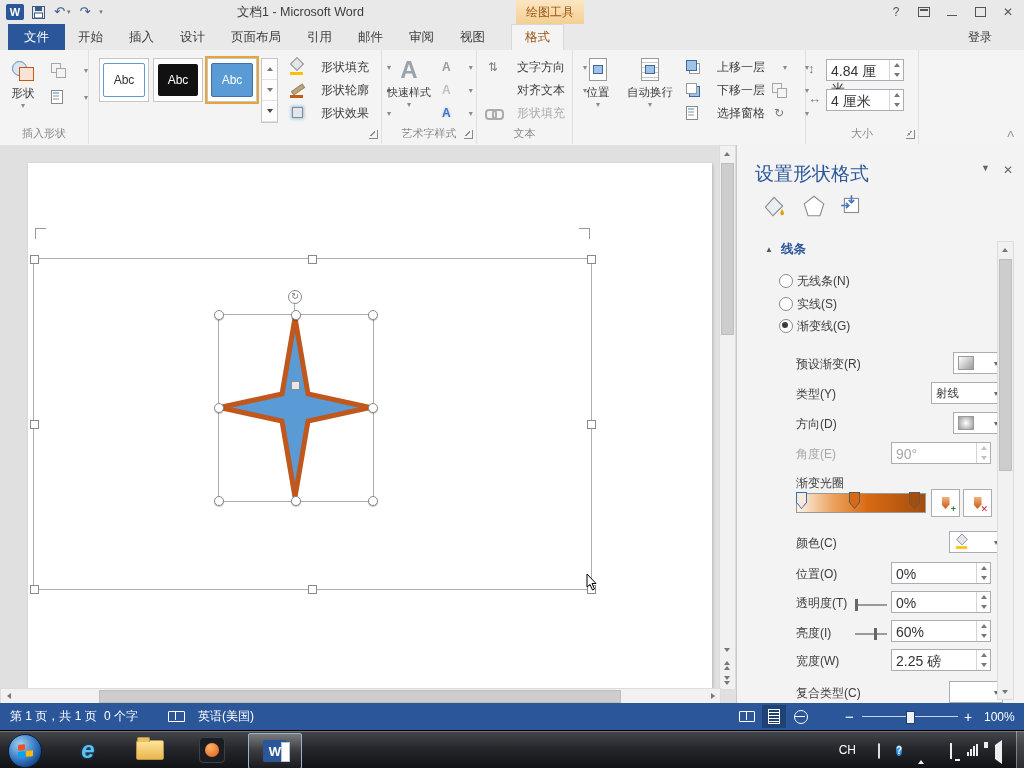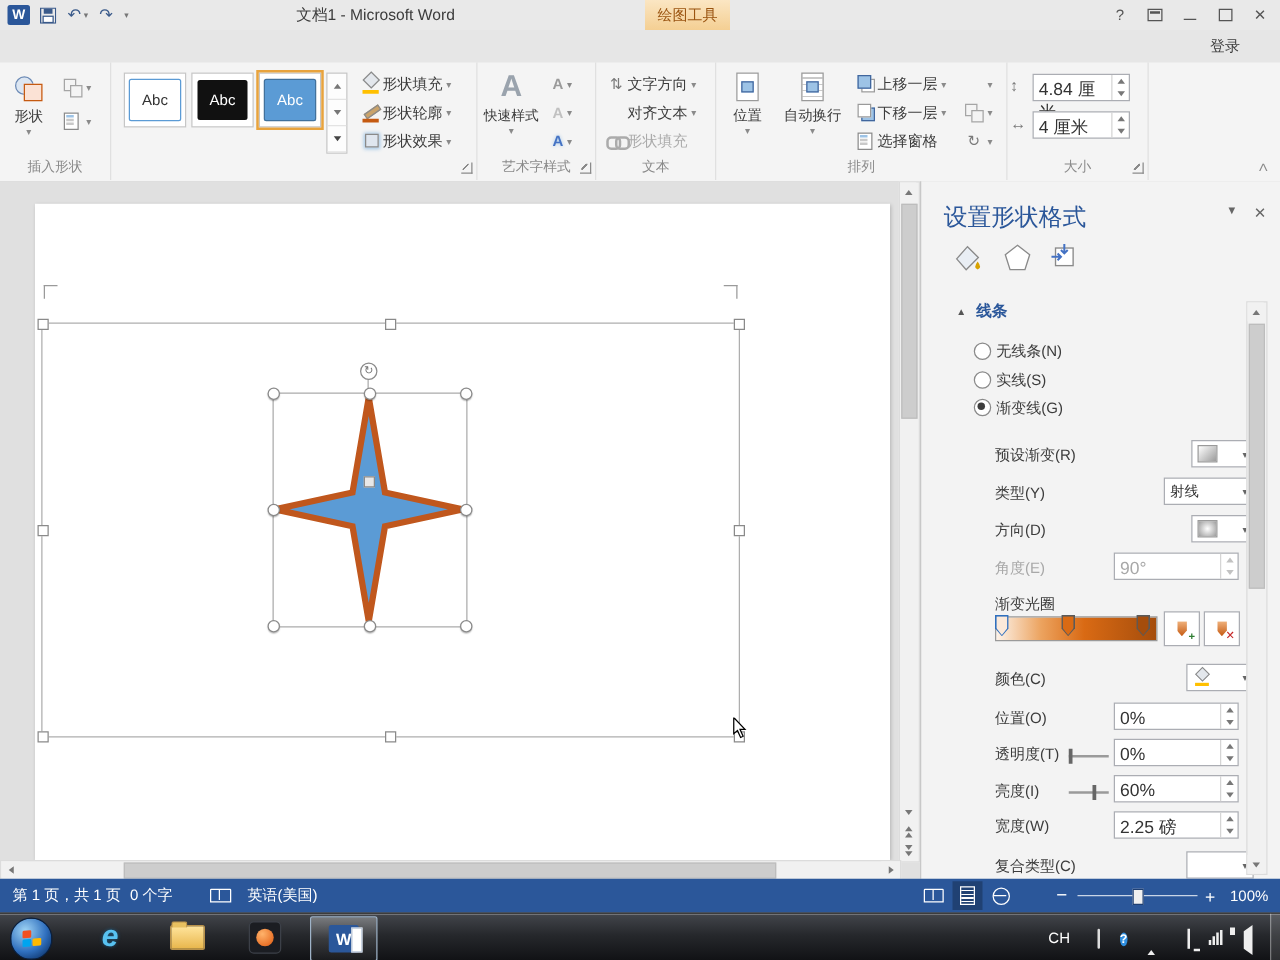--- a/index.html
+++ b/index.html
@@ -29,21 +29,21 @@
   .tab{padding:0 13px;display:flex;align-items:center;color:#3c3c3c}
   .tab.ctx{margin-left:13px;background:#f4f4f4;color:#9a5410;border:1px solid #d8d8d8;border-bottom:0}
   .signin{position:absolute;right:32px;top:24px;height:26px;display:flex;align-items:center;color:#3c3c3c}
 
   
   .ribbon{position:absolute;left:0;top:50px;width:1024px;height:95px;background:#f4f4f4;border-bottom:1px solid #d0d0d0;display:flex}
   .rgroup{position:relative;height:94px;border-right:1px solid #e0e0e0;flex:0 0 auto}
   .glabel{position:absolute;bottom:3px;left:0;right:0;text-align:center;font-size:11px;color:#8a8a8a;white-space:nowrap}
   .launcher{position:absolute;right:3px;bottom:5px;width:8px;height:8px;border-right:1px solid #8a8a8a;border-bottom:1px solid #8a8a8a}
   .launcher::after{content:"";position:absolute;left:1px;top:1px;width:5px;height:5px;background:linear-gradient(135deg,transparent 40%,#8a8a8a 40%,#8a8a8a 60%,transparent 60%)}
-  .rrow{position:absolute;display:flex;align-items:center;gap:1px;height:22px;padding:0 4px;white-space:nowrap;color:#3c3c3c;font-size:12px}
+  .rrow{position:absolute;display:flex;align-items:center;gap:16px;height:22px;padding:0 4px;white-space:nowrap;color:#3c3c3c;font-size:12px}
   .rrow.dis{color:#ababab}
   .dd::after{content:"▾";font-size:8px;color:#8a8a8a;margin-left:2px}
   .bigbtn{position:absolute;display:flex;flex-direction:column;align-items:center;padding-top:3px;gap:2px;color:#3c3c3c;font-size:11.5px}
   .bigbtn .bcar{font-size:8px;color:#8a8a8a;line-height:6px}
 
   
   .ic{width:16px;height:16px;position:relative;flex:0 0 auto;display:inline-block}
   .ic-fill::before{content:"";position:absolute;left:3px;top:0;width:8px;height:8px;border:1px solid #8a8a8a;background:#e3e7ec;transform:rotate(45deg)}
   .ic-fill::after{content:"";position:absolute;left:1px;bottom:0;width:13px;height:3px;background:#ffc000}
   .ic-outline::before{content:"";position:absolute;left:2px;top:5px;width:12px;height:3px;background:#caa36a;border:1px solid #8a8a8a;transform:rotate(-35deg)}
@@ -200,20 +200,32 @@
       <span class="winbtn">
           <span class="ic-min"></span>
         </span>
       <span class="winbtn">
           <span class="ic-restore"></span>
         </span>
       <span class="winbtn">✕</span>
     </div>
   </div>
 
+  <div class="tabrow">
+    <span class="tab-file">文件</span>
+    <span class="tab">开始</span>
+    <span class="tab">插入</span>
+    <span class="tab">设计</span>
+    <span class="tab">页面布局</span>
+    <span class="tab">引用</span>
+    <span class="tab">邮件</span>
+    <span class="tab">审阅</span>
+    <span class="tab">视图</span>
+    <span class="tab ctx">格式</span>
+  </div>
   <span class="signin">登录</span>
 
   <div class="ribbon">
 
     <div class="rgroup" style="width:88px">
       <div class="bigbtn" style="left:4px;top:5px;width:38px">
         <span class="bic bic-shapes"></span>
         <span>形状</span>
         <span class="bcar">▾</span>
       </div>
@@ -322,21 +334,20 @@
         </div>
       <div class="rrow dd" style="left:194px;top:6px">
           <span class="ic"><span class="ic-align"></span></span>
         </div>
       <div class="rrow dd" style="left:194px;top:29px">
           <span class="ic ic-group"></span>
         </div>
       <div class="rrow dd" style="left:194px;top:52px">
           <span class="ic ic-dirtext">↻</span>
         </div>
-      <div class="glabel">排列</div>
     </div>
 
     <div class="rgroup" style="width:112px">
       <div class="rrow" style="left:2px;top:8px;padding:0">
         <span class="ic ic-h7">↕</span>
       </div>
       <div class="spin" style="left:20px;top:9px;width:76px">
         <span class="v">4.84 厘米</span>
         <span class="btns">
             <i>

